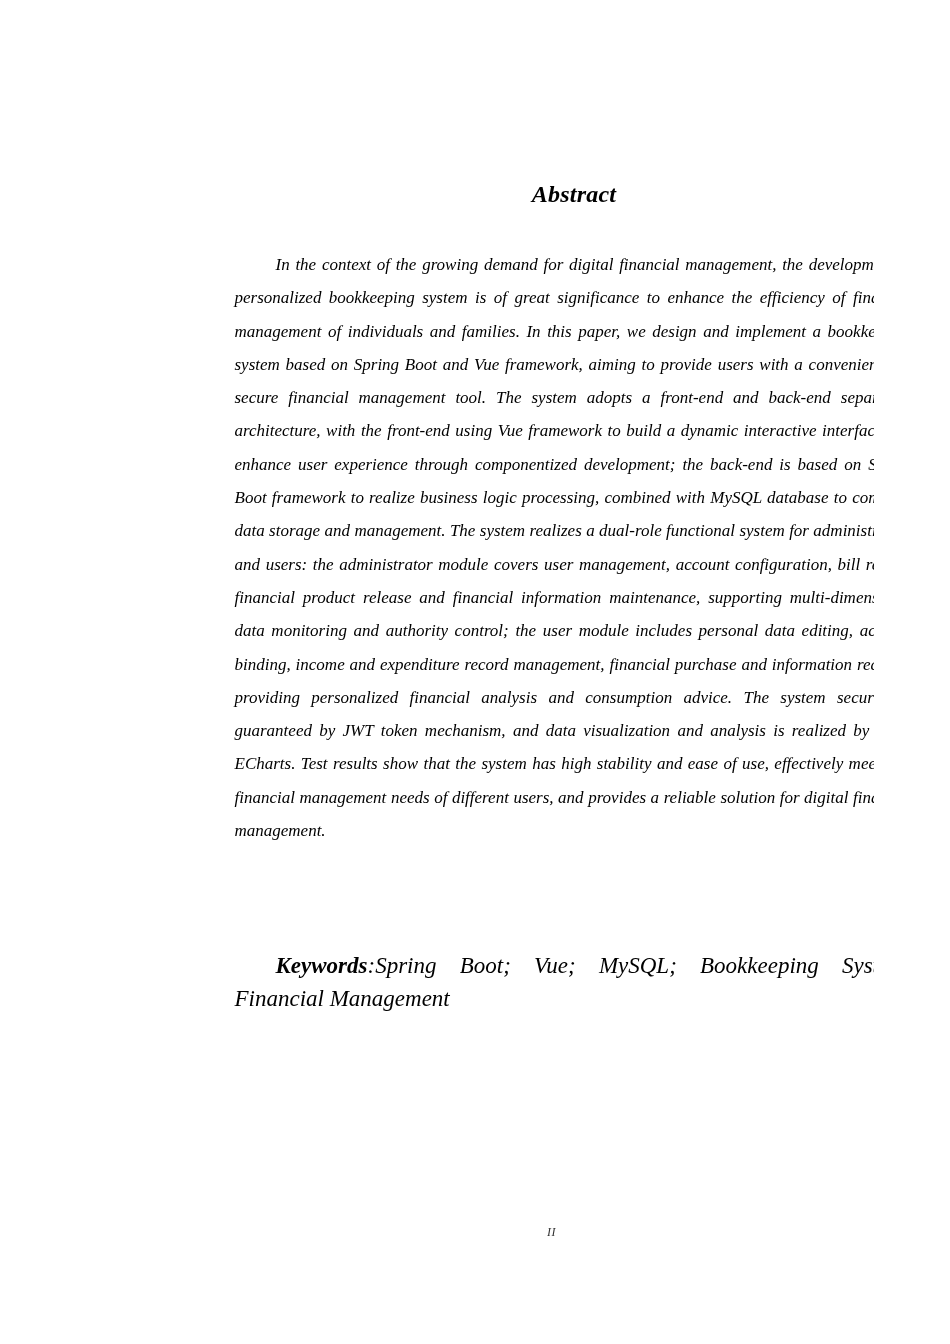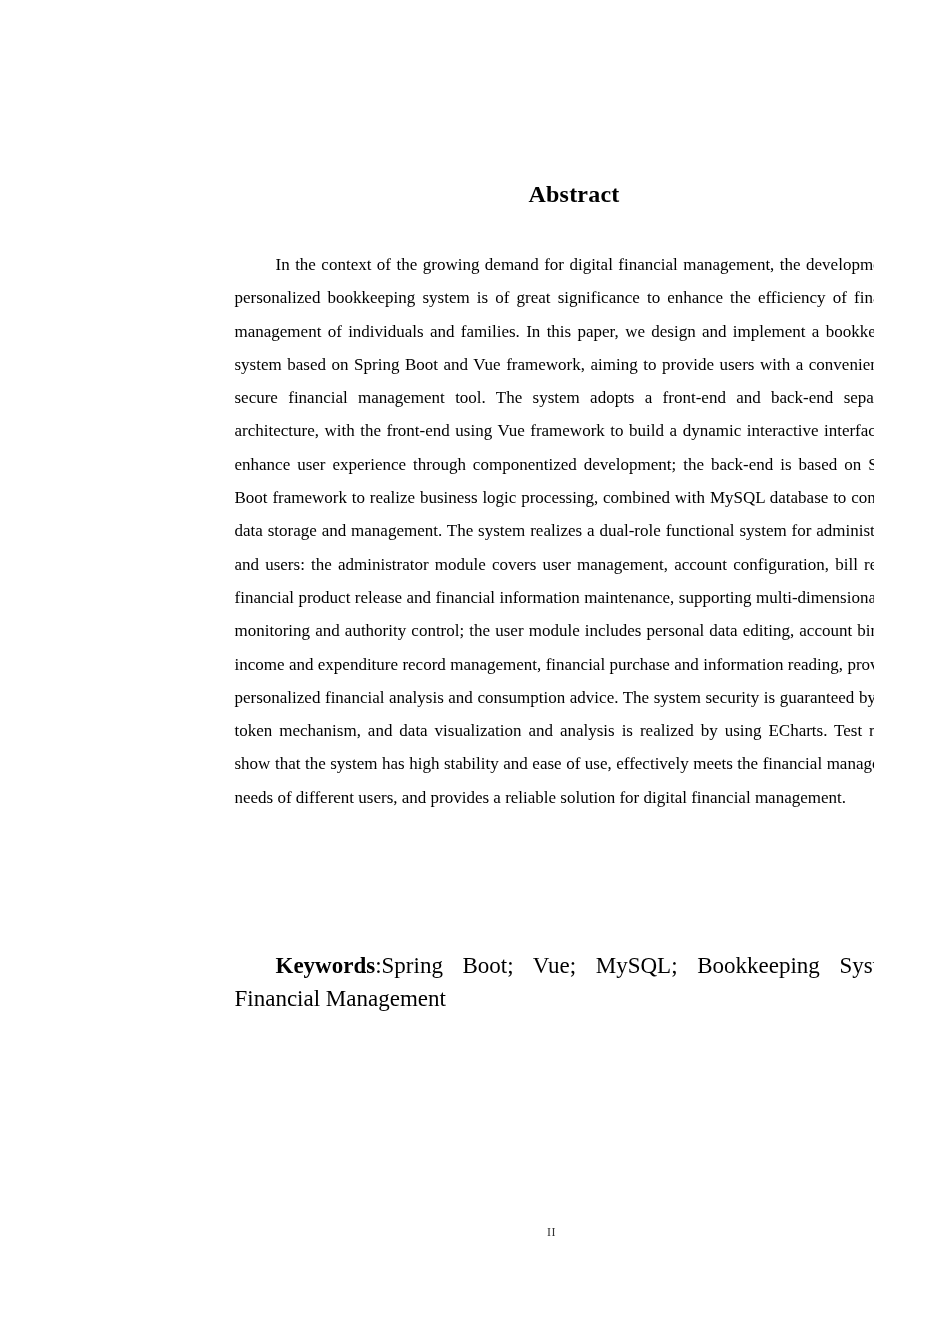--- a/index.html
+++ b/index.html
@@ -10,20 +10,21 @@
 
   .page {
     position: relative;
     width: 797px;
     height: 1344px;
     background: #ffffff;
     margin: 0 auto;
     overflow: hidden;
     font-family: "Liberation Serif", "DejaVu Serif", serif;
     color: #000000;
+    font-style: italic;
     -webkit-font-smoothing: antialiased;
   }
 
   
   .doc-title {
     position: absolute;
     top: 163px;
     left: 158px;
     width: 679px;
     text-align: center;

